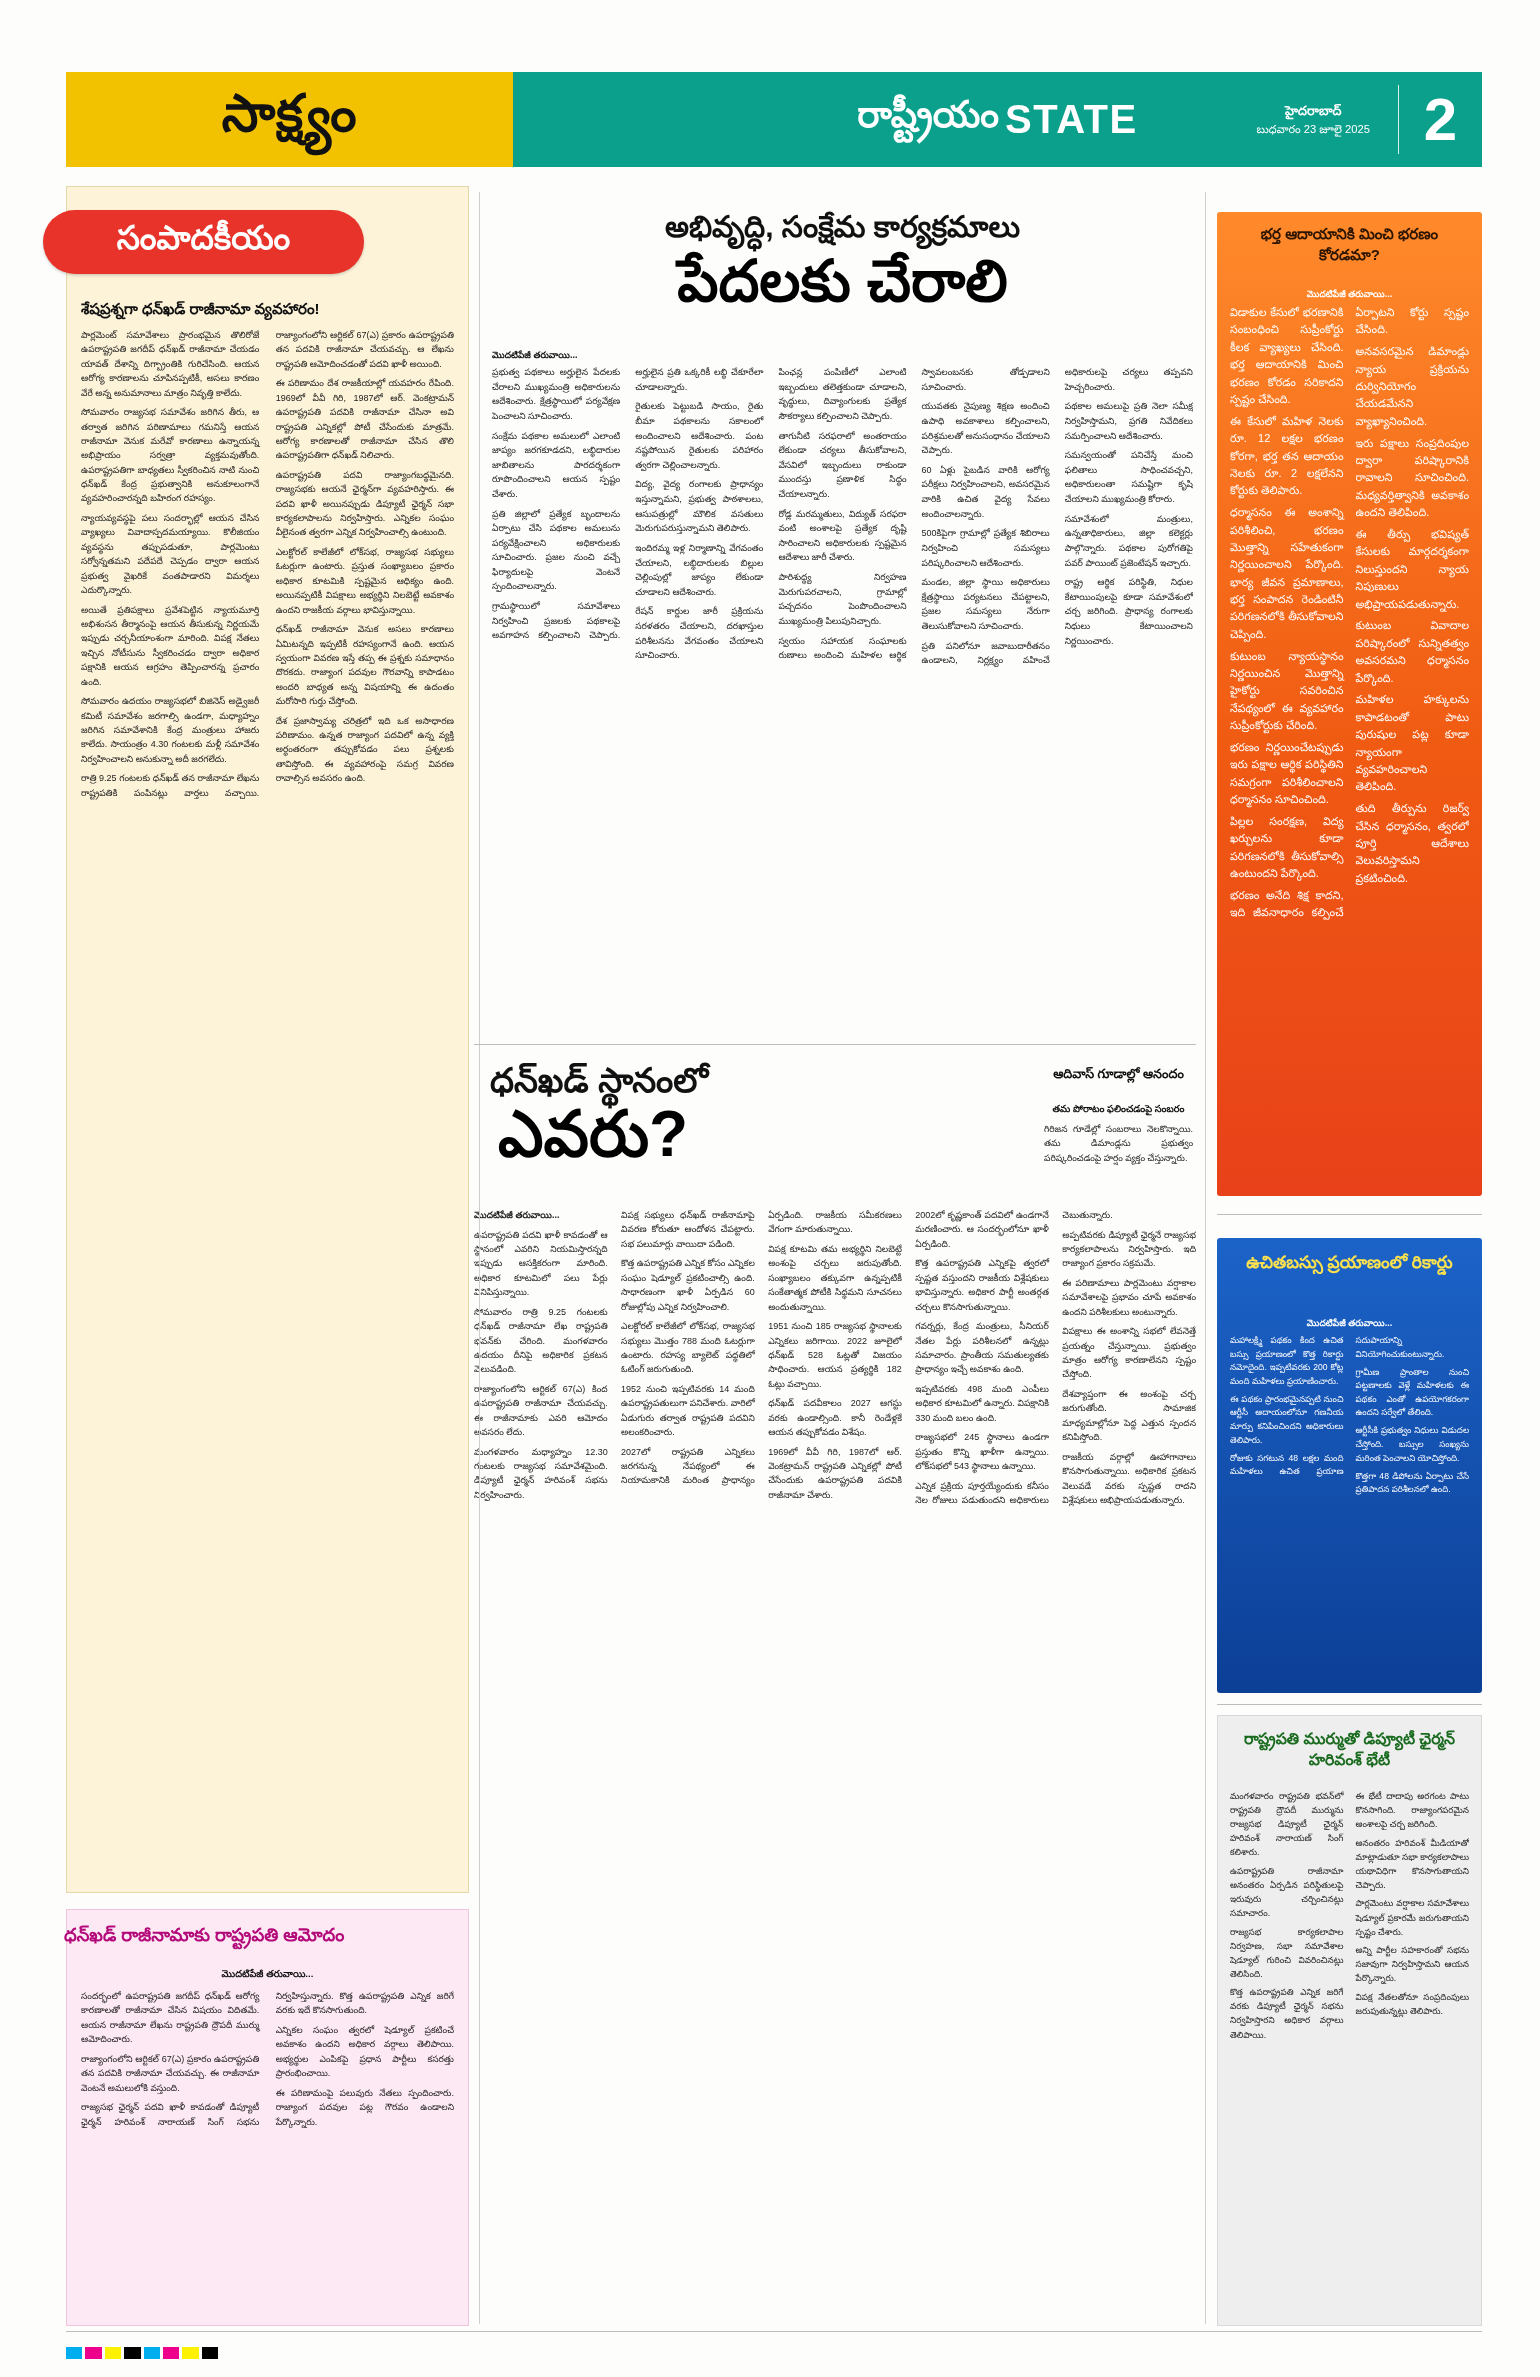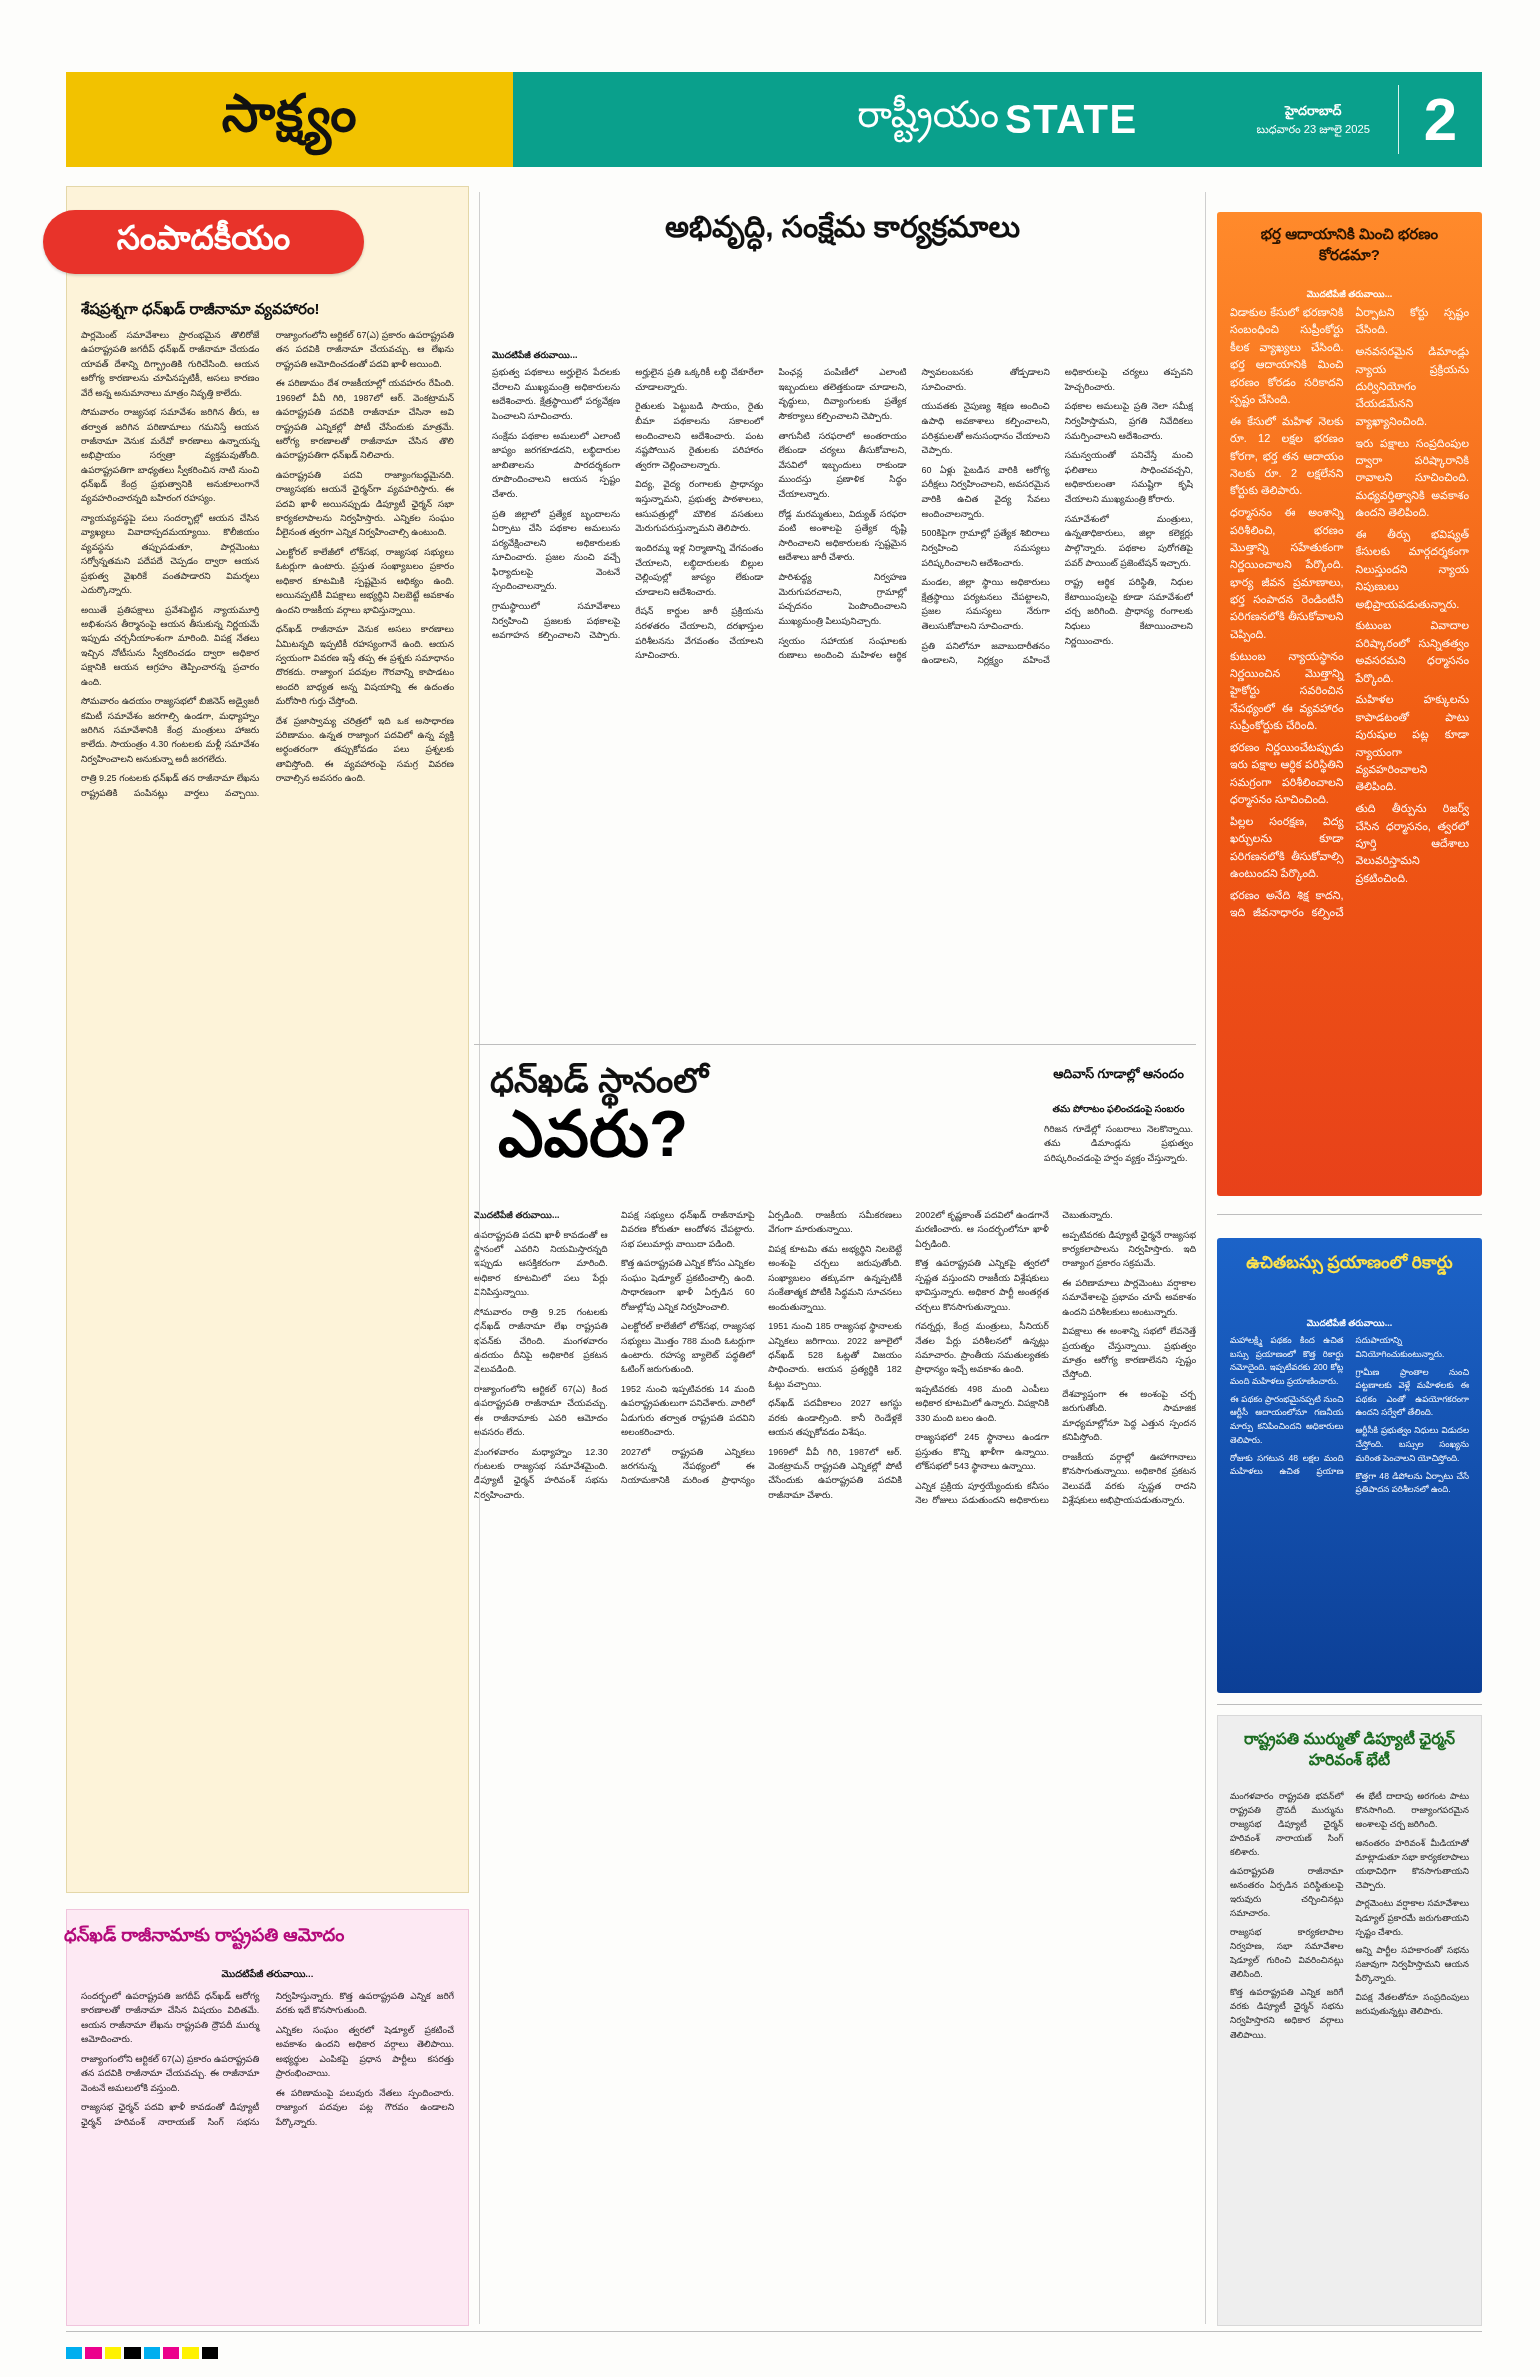--- a/index.html
+++ b/index.html
@@ -48,21 +48,21 @@
   .masthead-right {
     flex: 1;
     background: #0aa08c;
     display: flex;
     align-items: center;
     justify-content: center;
     position: relative;
   }
   .masthead-right .sec-te {
     font-size: 37px;
-    font-weight: normal;
+    font-weight: bold;
     color: #ffffff;
     margin-right: 6px;
   }
   .masthead-right .sec-en {
     font-size: 40px;
     font-weight: bold;
     color: #ffffff;
     letter-spacing: 1.5px;
   }
   .masthead-meta {
@@ -507,20 +507,21 @@
   <div class="pinkbox-sub">మొదటిపేజీ తరువాయి...</div>
   <div class="pinkbox-body col-text">
       <p>సందర్భంలో ఉపరాష్ట్రపతి జగదీప్ ధన్‌ఖడ్ ఆరోగ్య కారణాలతో రాజీనామా చేసిన విషయం విదితమే. ఆయన రాజీనామా లేఖను రాష్ట్రపతి ద్రౌపదీ ముర్ము ఆమోదించారు.</p>
       <p>రాజ్యాంగంలోని ఆర్టికల్ 67(ఎ) ప్రకారం ఉపరాష్ట్రపతి తన పదవికి రాజీనామా చేయవచ్చు. ఈ రాజీనామా వెంటనే అమలులోకి వస్తుంది.</p>
       <p>రాజ్యసభ ఛైర్మన్ పదవి ఖాళీ కావడంతో డిప్యూటీ ఛైర్మన్ హరివంశ్ నారాయణ్ సింగ్ సభను నిర్వహిస్తున్నారు. కొత్త ఉపరాష్ట్రపతి ఎన్నిక జరిగే వరకు ఇదే కొనసాగుతుంది.</p>
       <p>ఎన్నికల సంఘం త్వరలో షెడ్యూల్ ప్రకటించే అవకాశం ఉందని అధికార వర్గాలు తెలిపాయి. అభ్యర్థుల ఎంపికపై ప్రధాన పార్టీలు కసరత్తు ప్రారంభించాయి.</p>
       <p>ఈ పరిణామంపై పలువురు నేతలు స్పందించారు. రాజ్యాంగ పదవుల పట్ల గౌరవం ఉండాలని పేర్కొన్నారు.</p>
     </div>
 
   <div class="main-kicker">అభివృద్ధి, సంక్షేమ కార్యక్రమాలు</div>
+  <div class="main-headline">పేదలకు చేరాలి</div>
   <div class="main-leadnote">మొదటిపేజీ తరువాయి...</div>
   <div class="center-cols col-text">
       <p>ప్రభుత్వ పథకాలు అర్హులైన పేదలకు చేరాలని ముఖ్యమంత్రి అధికారులను ఆదేశించారు. క్షేత్రస్థాయిలో పర్యవేక్షణ పెంచాలని సూచించారు.</p>
       <p>సంక్షేమ పథకాల అమలులో ఎలాంటి జాప్యం జరగకూడదని, లబ్ధిదారుల జాబితాలను పారదర్శకంగా రూపొందించాలని ఆయన స్పష్టం చేశారు.</p>
       <p>ప్రతి జిల్లాలో ప్రత్యేక బృందాలను ఏర్పాటు చేసి పథకాల అమలును పర్యవేక్షించాలని అధికారులకు సూచించారు. ప్రజల నుంచి వచ్చే ఫిర్యాదులపై వెంటనే స్పందించాలన్నారు.</p>
       <p>గ్రామస్థాయిలో సమావేశాలు నిర్వహించి ప్రజలకు పథకాలపై అవగాహన కల్పించాలని చెప్పారు. అర్హులైన ప్రతి ఒక్కరికీ లబ్ధి చేకూరేలా చూడాలన్నారు.</p>
       <p>రైతులకు పెట్టుబడి సాయం, రైతు బీమా పథకాలను సకాలంలో అందించాలని ఆదేశించారు. పంట నష్టపోయిన రైతులకు పరిహారం త్వరగా చెల్లించాలన్నారు.</p>
       <p>విద్య, వైద్య రంగాలకు ప్రాధాన్యం ఇస్తున్నామని, ప్రభుత్వ పాఠశాలలు, ఆసుపత్రుల్లో మౌలిక వసతులు మెరుగుపరుస్తున్నామని తెలిపారు.</p>
       <p>ఇందిరమ్మ ఇళ్ల నిర్మాణాన్ని వేగవంతం చేయాలని, లబ్ధిదారులకు బిల్లుల చెల్లింపుల్లో జాప్యం లేకుండా చూడాలని ఆదేశించారు.</p>
       <p>రేషన్ కార్డుల జారీ ప్రక్రియను సరళతరం చేయాలని, దరఖాస్తుల పరిశీలనను వేగవంతం చేయాలని సూచించారు.</p>

